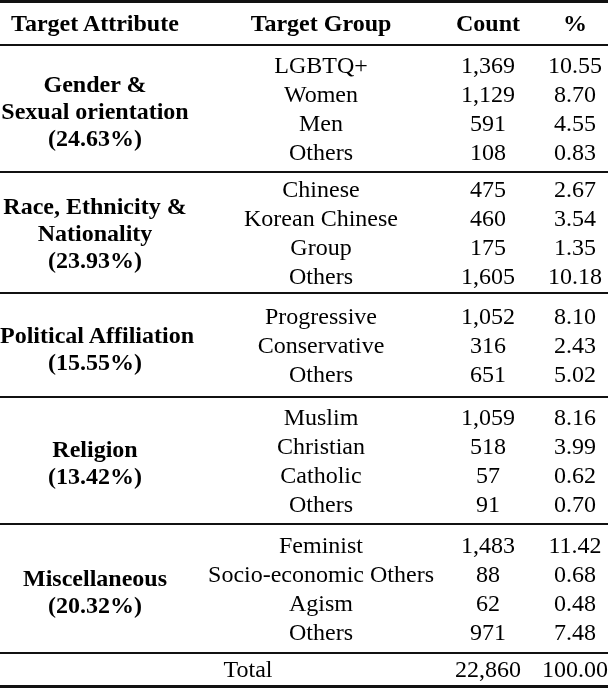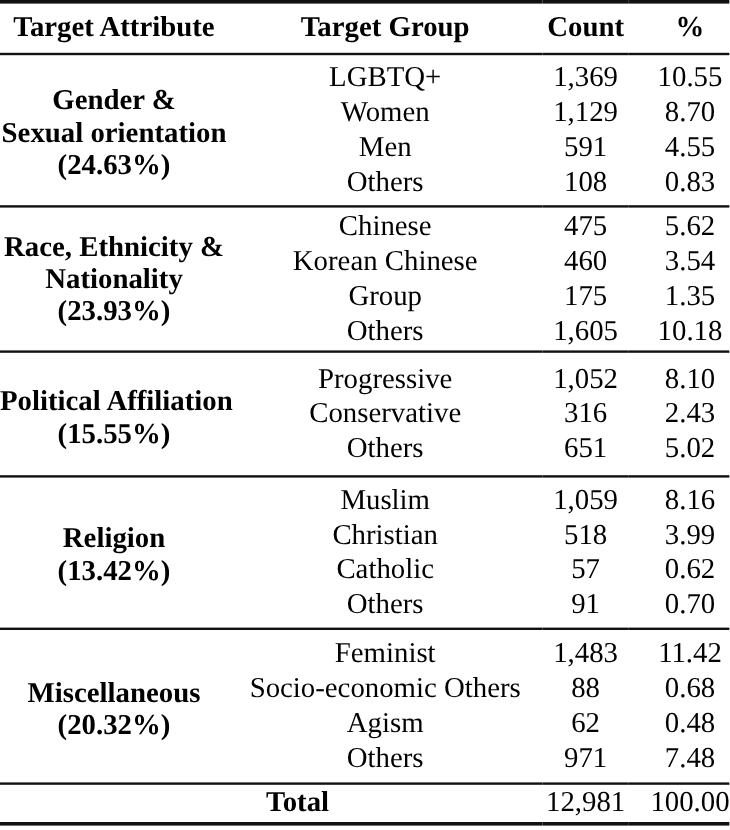--- a/index.html
+++ b/index.html
@@ -59,21 +59,21 @@
   tbody.g2 tr:first-child td { padding-top: 2px; }
   tbody.g2 tr:last-child  td { padding-bottom: 1px; }
   tbody.g3 tr:first-child td { padding-top: 8px; }
   tbody.g3 tr:last-child  td { padding-bottom: 7px; }
   tbody.g4 tr:first-child td { padding-top: 5px; }
   tbody.g4 tr:last-child  td { padding-bottom: 4px; }
   tbody.g5 tr:first-child td { padding-top: 6px; }
   tbody.g5 tr:last-child  td { padding-bottom: 5px; }
 
   tbody.total-block td { height: 31px; }
-  td.total-label { font-weight: bold; padding-left: 44px; }
+  td.total-label { font-weight: normal; padding-left: 44px; }
 </style>
 </head>
 <body>
 
 <table class="paper-table">
   <colgroup>
     <col class="c-attr">
       <col class="c-grp">
       <col class="c-cnt">
       <col class="c-pct">
@@ -117,21 +117,21 @@
 
   <tbody class="grp g2">
     <tr>
       <td class="attr-cell" rowspan="4">
         <div>Race, Ethnicity &amp;</div>
         <div>Nationality</div>
         <div>(23.93%)</div>
       </td>
       <td>Chinese</td>
       <td>475</td>
-      <td class="pct-cell">5.62</td>
+      <td class="pct-cell">2.67</td>
     </tr>
     <tr>
       <td>Korean Chinese</td>
       <td>460</td>
       <td class="pct-cell">3.54</td>
     </tr>
     <tr>
       <td>Group</td>
       <td>175</td>
       <td class="pct-cell">1.35</td>
@@ -215,17 +215,17 @@
     <tr>
       <td>Others</td>
       <td>971</td>
       <td class="pct-cell">7.48</td>
     </tr>
   </tbody>
 
   <tbody class="total-block">
     <tr>
       <td class="total-label" colspan="2">Total</td>
-      <td>12,981</td>
+      <td>22,860</td>
       <td class="pct-cell">100.00</td>
     </tr>
   </tbody>
 </table>
 
 </body></html>

